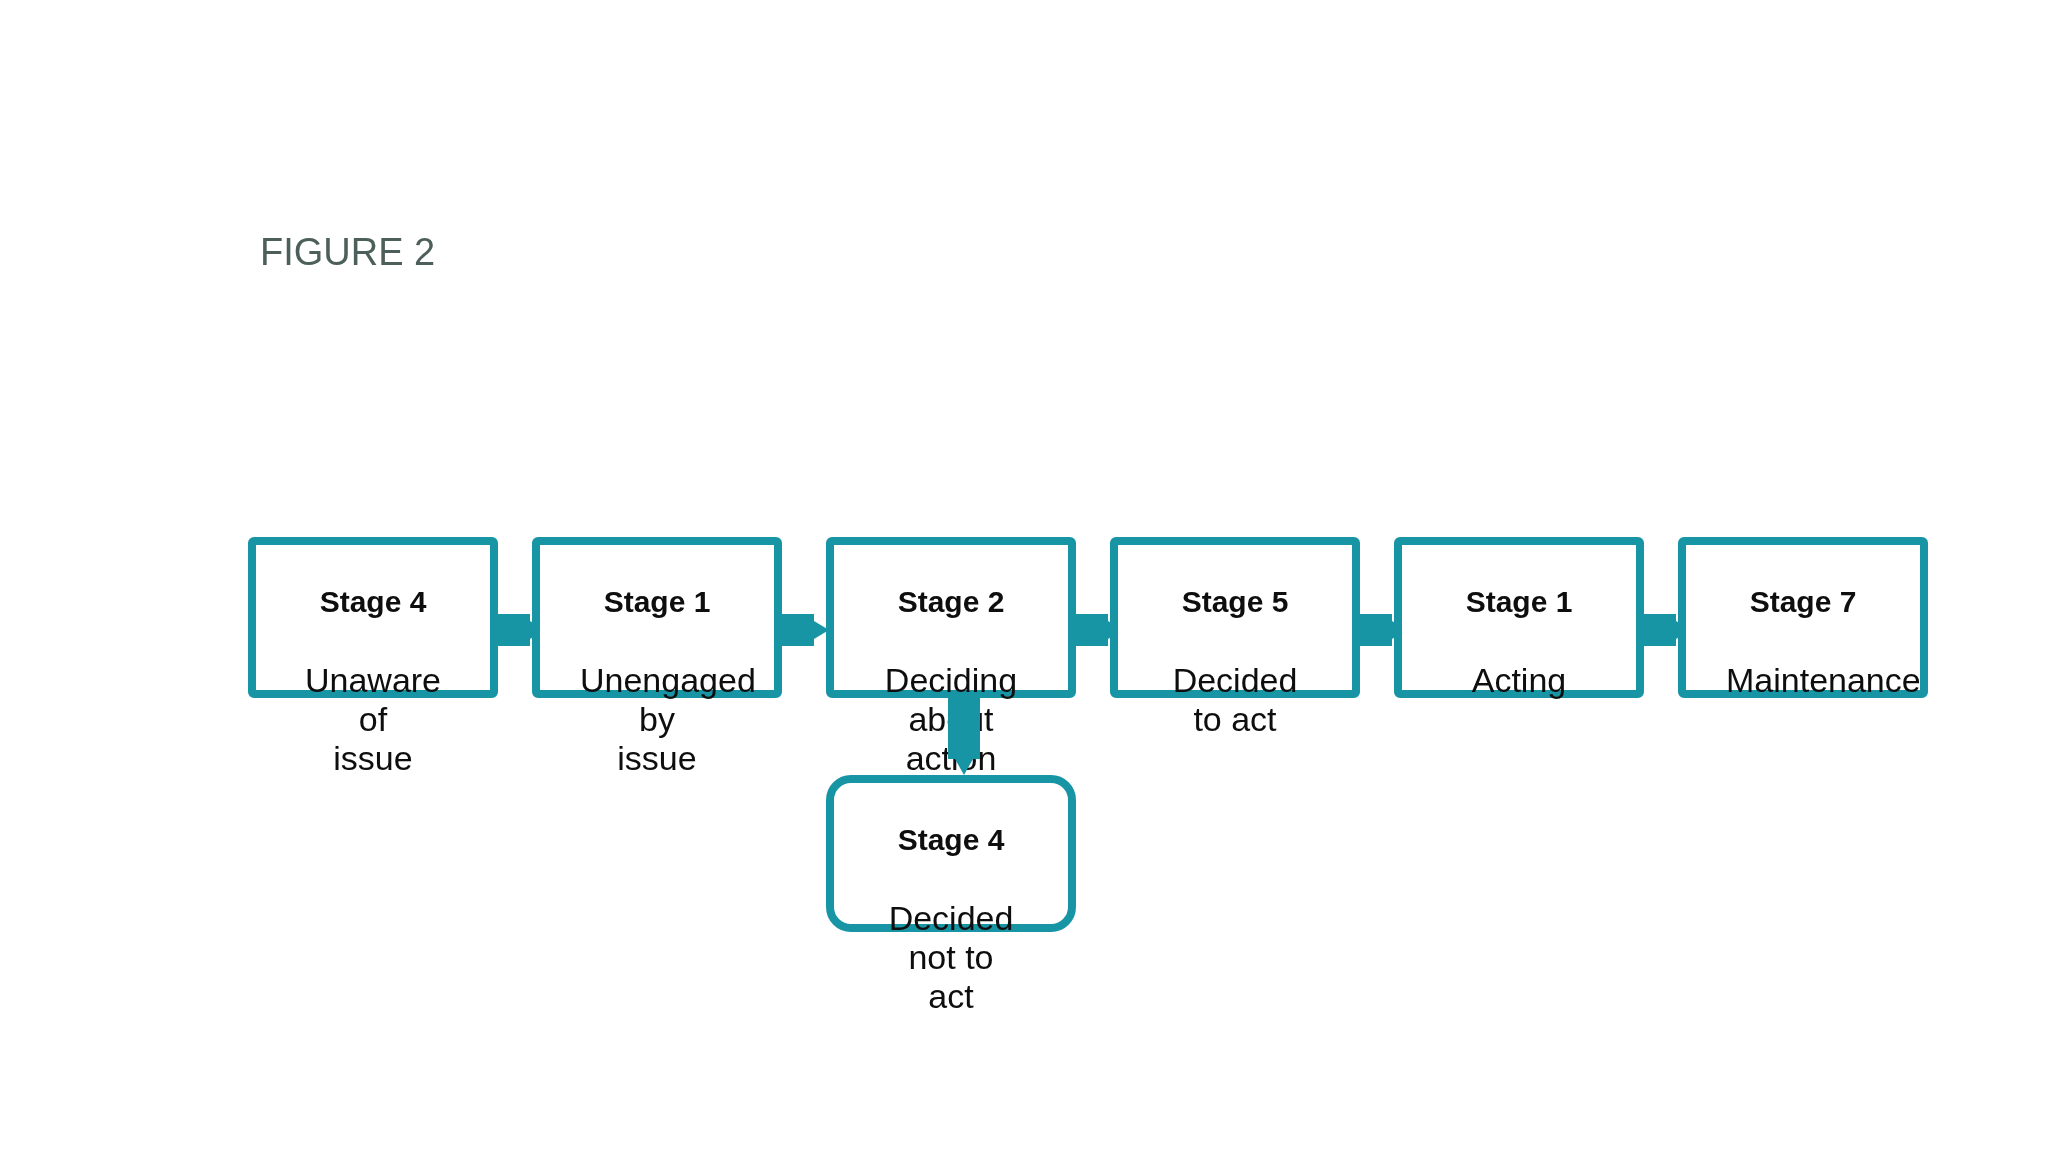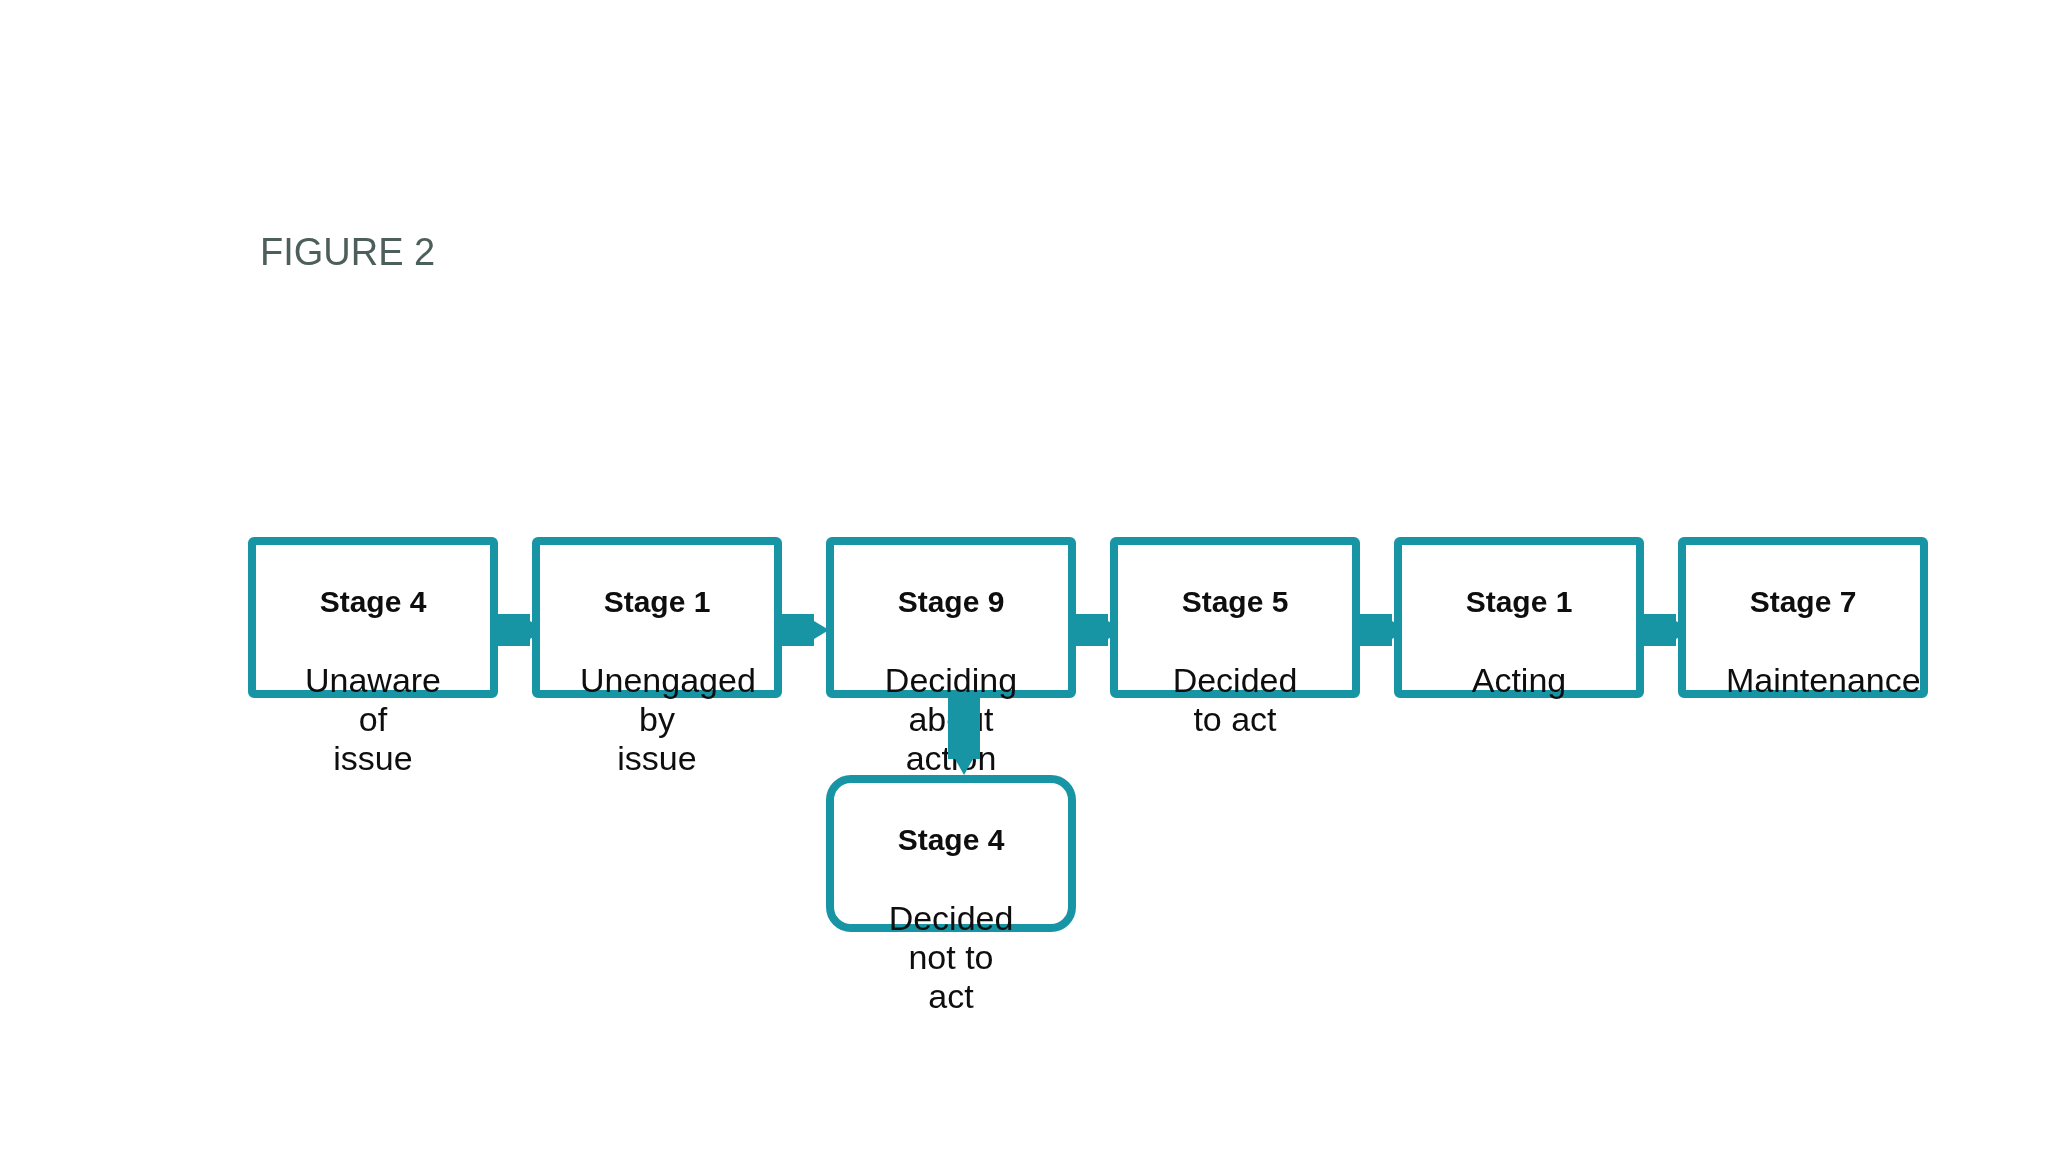--- a/index.html
+++ b/index.html
@@ -119,21 +119,21 @@
 
     <div class="stage-box pos-s2">
       <div class="stage-title">Stage 1</div>
       <div class="stage-subtitle">Unengaged by
 issue</div>
     </div>
 
     <div class="arrow-right pos-a23"></div>
 
     <div class="stage-box pos-s3">
-      <div class="stage-title">Stage 9</div>
+      <div class="stage-title">Stage 2</div>
       <div class="stage-subtitle">Deciding
 about action</div>
     </div>
 
     <div class="arrow-right pos-a35"></div>
 
     <div class="stage-box pos-s5">
       <div class="stage-title">Stage 5</div>
       <div class="stage-subtitle">Decided
 to act</div>

